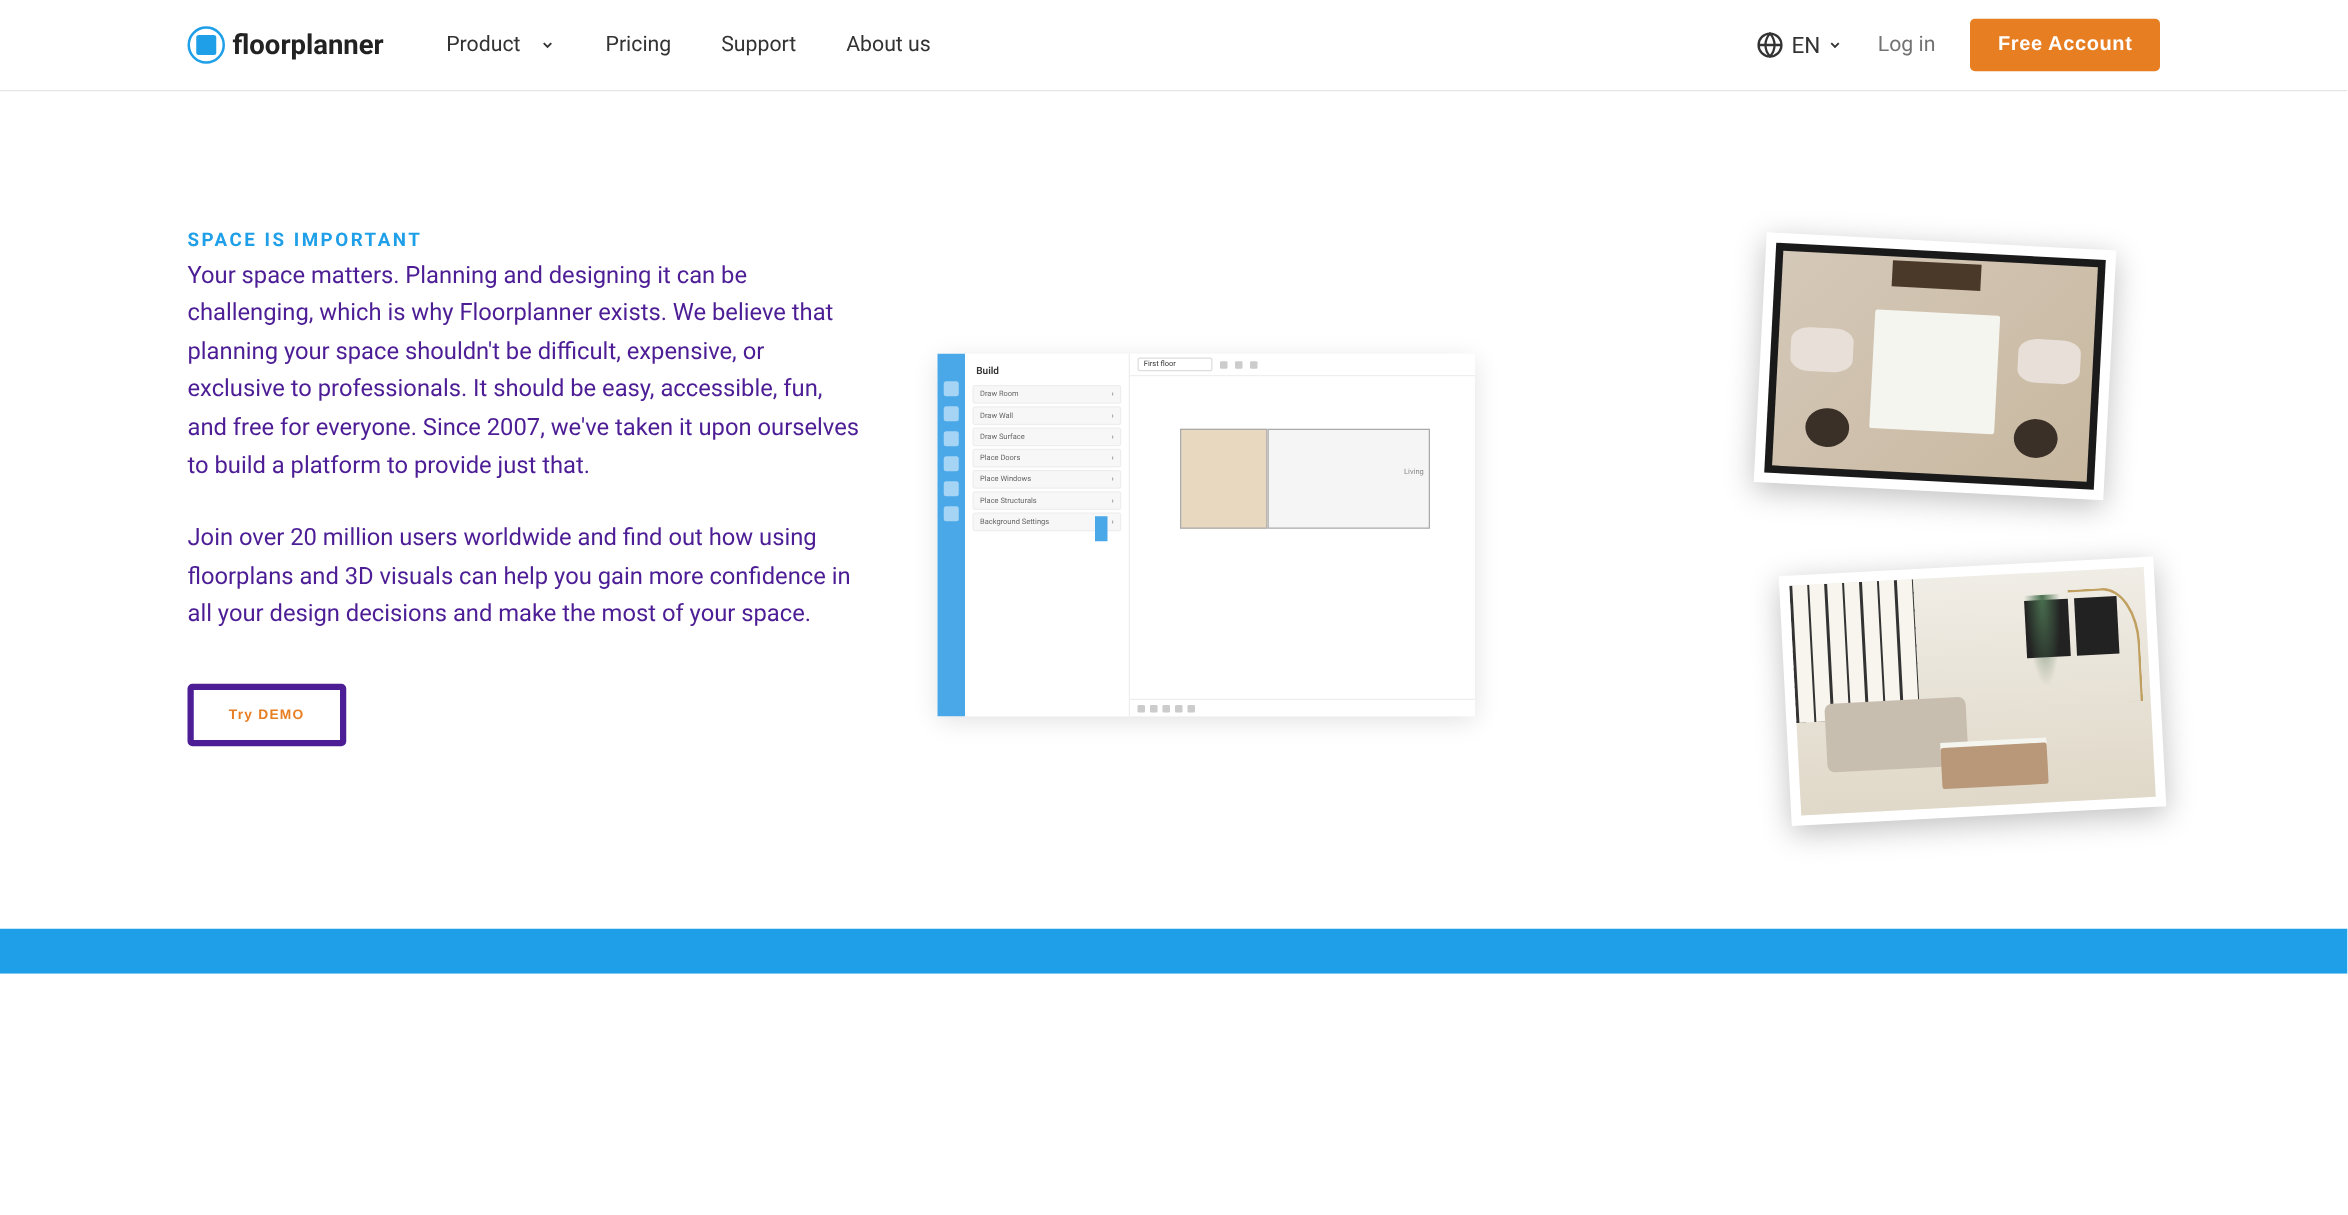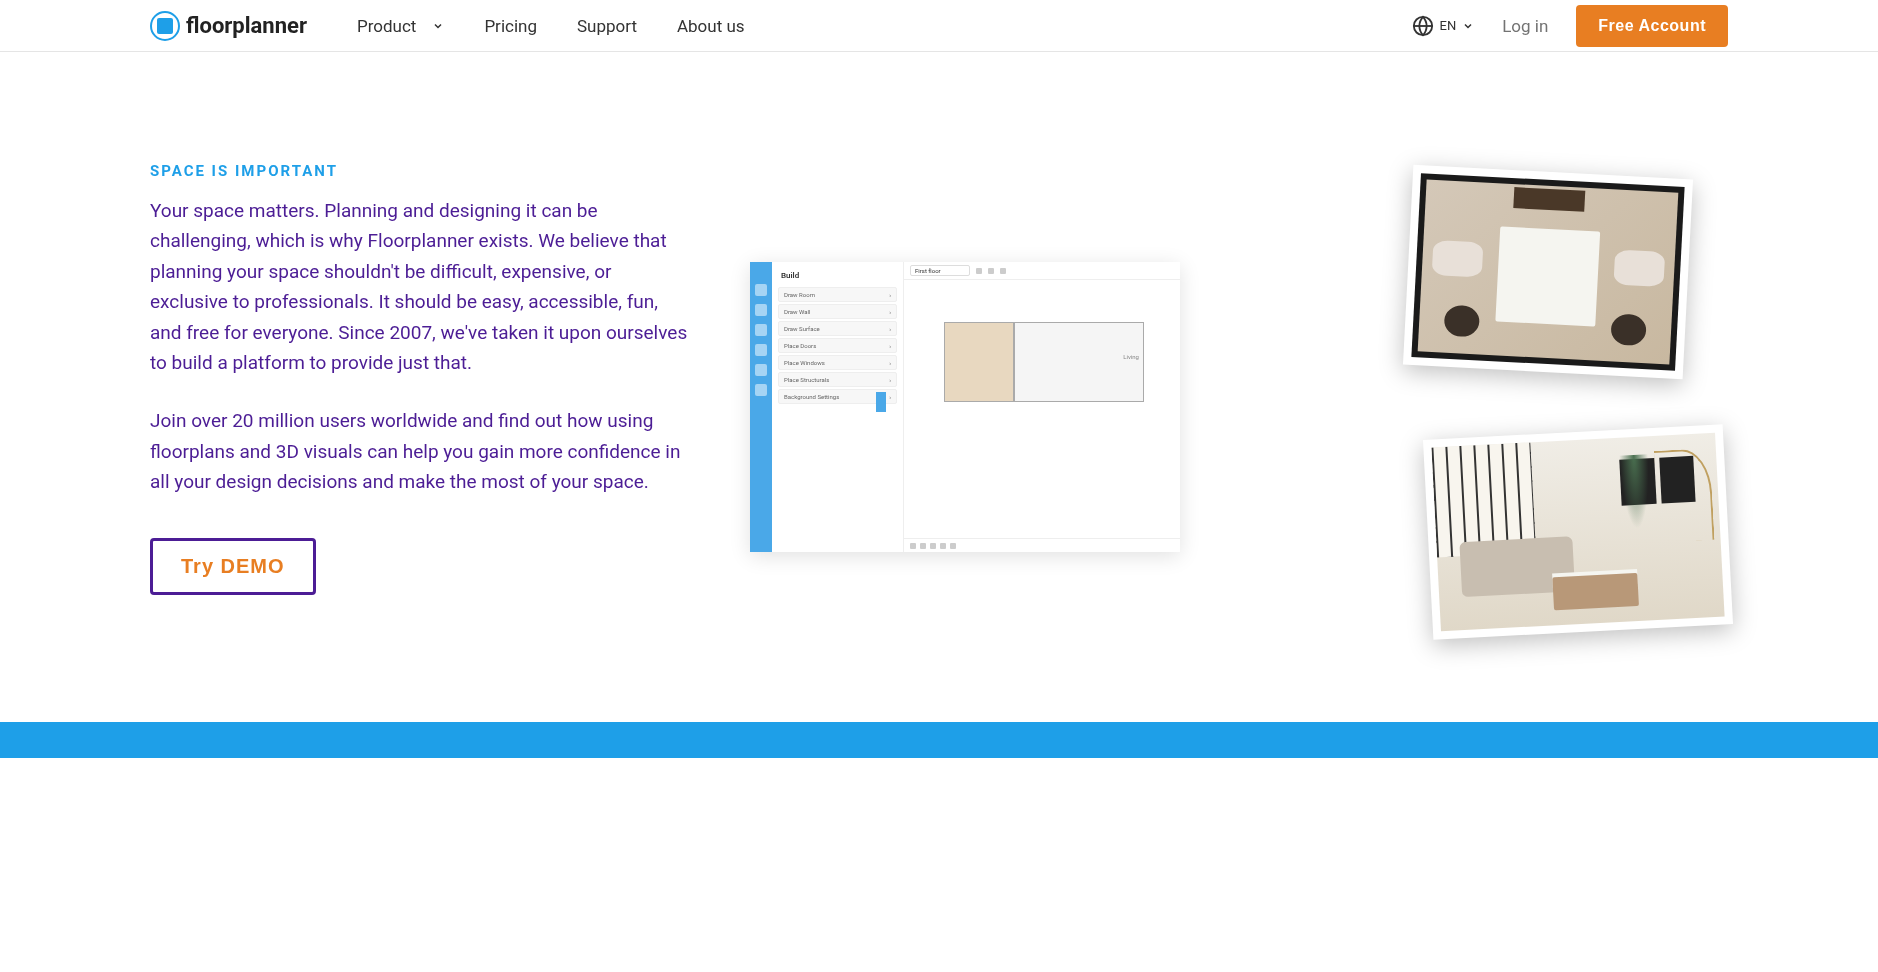--- a/index.html
+++ b/index.html
@@ -10,21 +10,21 @@
     body {
       font-family: -apple-system, BlinkMacSystemFont, "Segoe UI", Roboto, Helvetica, Arial, sans-serif;
       color: #333;
       background: #fff;
     }
     .navbar {
       display: flex;
       align-items: center;
       padding: 12px 150px;
       border-bottom: 1px solid #e5e5e5;
-      height: 52px;
+      height: 73px;
     }
     .logo-wrap {
       display: flex;
       align-items: center;
       gap: 6px;
       margin-right: 50px;
     }
     .logo-icon {
       width: 30px;
       height: 30px;
@@ -74,21 +74,21 @@
       display: flex;
       align-items: center;
       gap: 6px;
       cursor: pointer;
     }
     .globe-icon {
       width: 22px;
       height: 22px;
     }
     .lang-text {
-      font-size: 13px;
+      font-size: 18px;
       color: #333;
     }
     .login-link {
       font-size: 17px;
       color: #737373;
       cursor: pointer;
     }
     .btn-primary {
       background: #e87e22;
       color: #fff;
@@ -108,46 +108,46 @@
     }
     .hero-left {
       flex: 0 0 540px;
     }
     .eyebrow {
       color: #1e9fe8;
       font-size: 15px;
       font-weight: 700;
       letter-spacing: 2px;
       text-transform: uppercase;
-      margin-bottom: 16px;
+      margin-bottom: 4px;
     }
     .hero-title {
       font-size: 46px;
       font-weight: 800;
       color: #222;
       line-height: 1.15;
       margin-bottom: 26px;
     }
     .hero-body {
       font-size: 19px;
       line-height: 1.6;
       color: #4c1d95;
       margin-bottom: 28px;
     }
     .hero-cta-row {
       display: flex;
       gap: 34px;
       margin-top: 40px;
     }
     .btn-outline {
-      border: 3px solid #4c1d95;
+      border: 5px solid #4c1d95;
       color: #e87e22;
       background: #fff;
       padding: 14px 28px;
-      font-size: 20px;
+      font-size: 11px;
       font-weight: 700;
       border-radius: 4px;
       cursor: pointer;
       letter-spacing: 1px;
     }
     .btn-solid {
       background: #e87e22;
       color: #fff;
       border: none;
       padding: 14px 28px;

